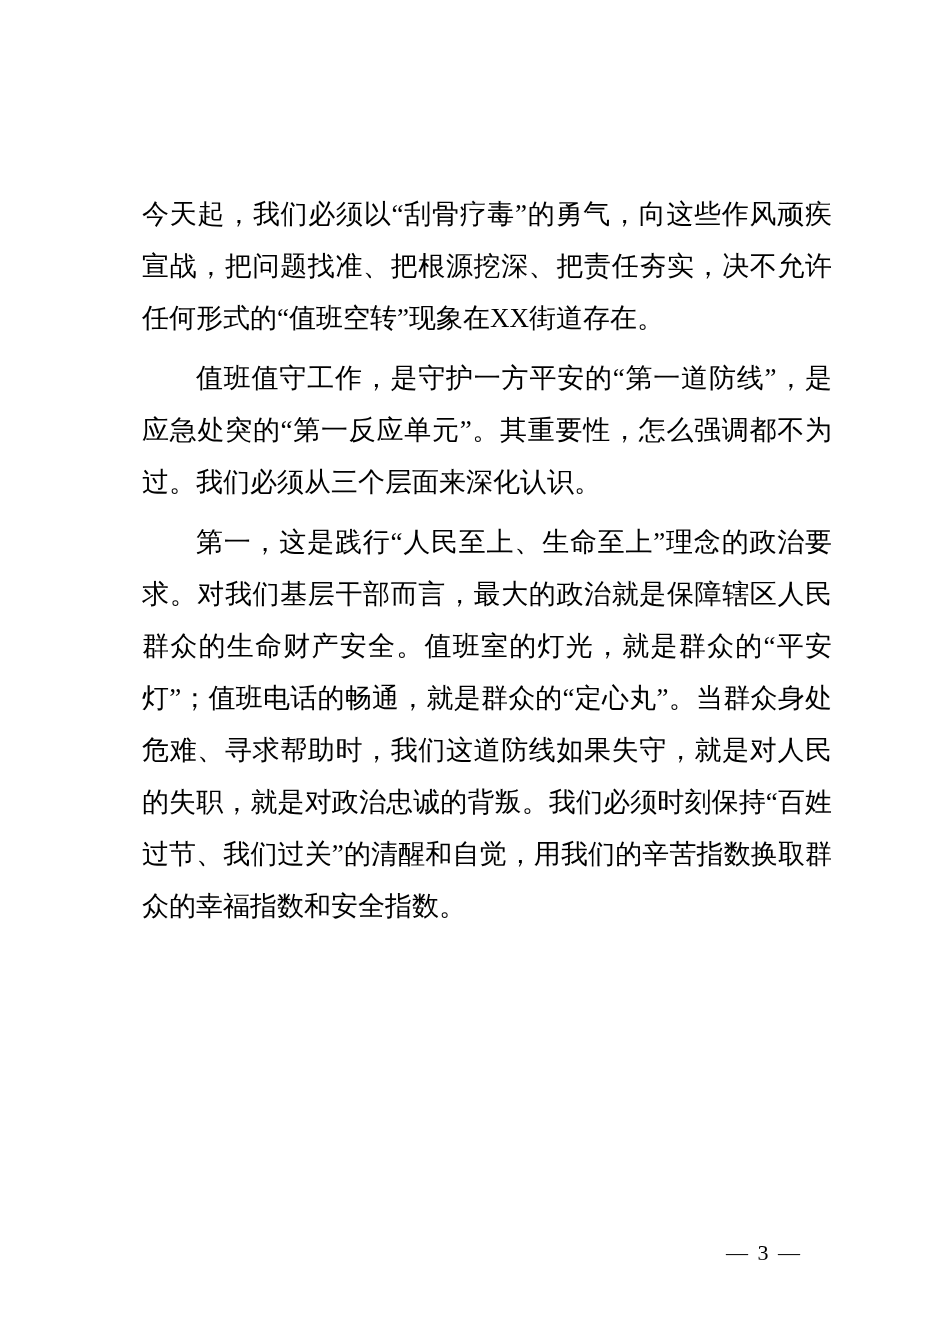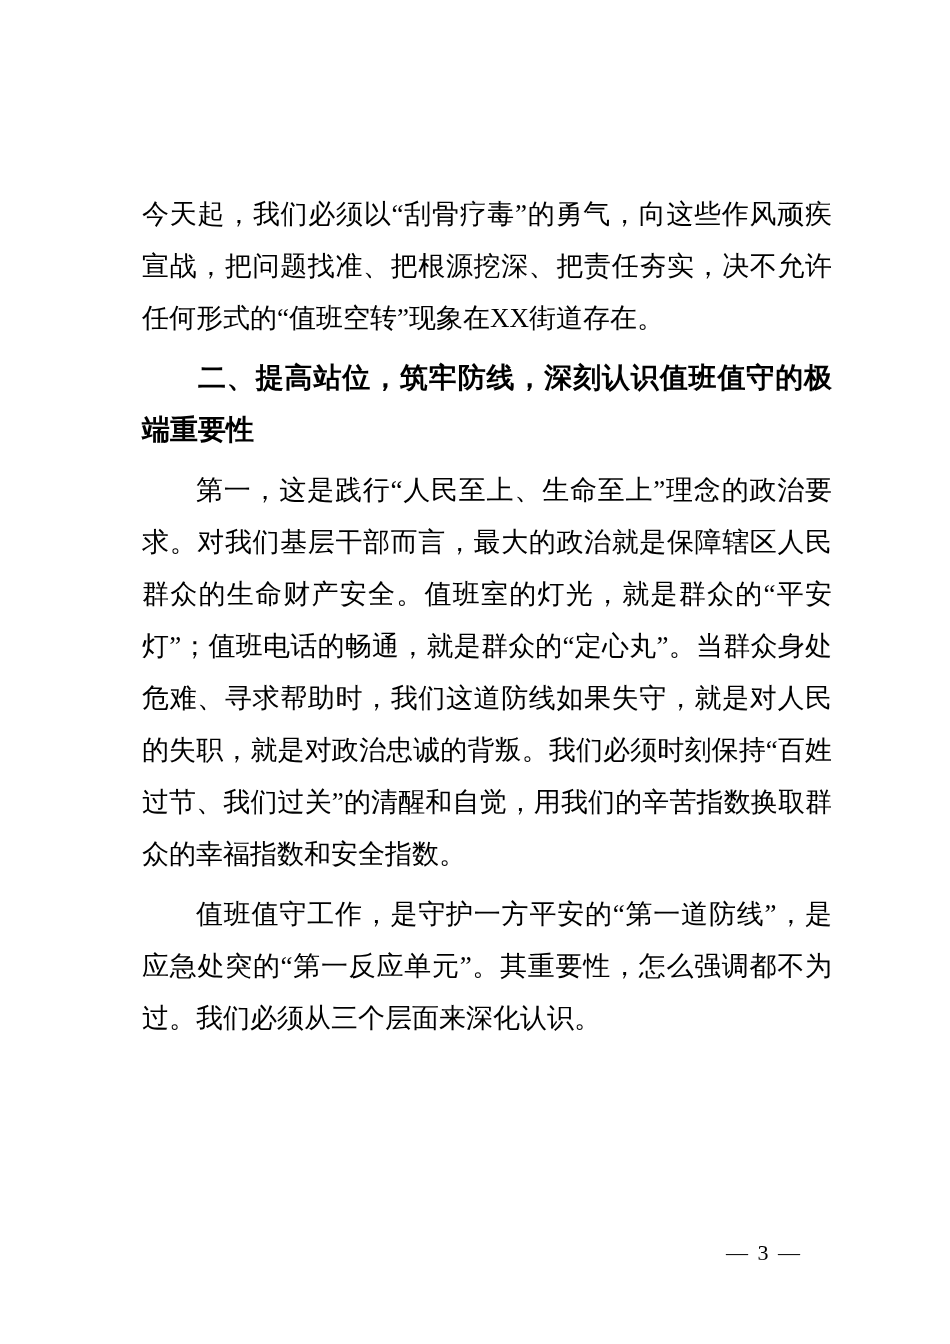--- a/index.html
+++ b/index.html
@@ -54,20 +54,19 @@
     letter-spacing: 2px;
     font-family: "Liberation Serif", serif;
   }
 </style>
 </head>
 <body>
 
 <div class="page">
   <div class="content">
     <p class="para no-indent">今天起，我们必须以“刮骨疗毒”的勇气，向这些作风顽疾宣战，把问题找准、把根源挖深、把责任夯实，决不允许任何形式的“值班空转”现象在XX街道存在。</p>
-    <h2 class="heading">二、提高站位，筑牢防线，深刻认识值班值守的极端重要性</h2>
+    <p class="para">值班值守工作，是守护一方平安的“第一道防线”，是应急处突的“第一反应单元”。其重要性，怎么强调都不为过。我们必须从三个层面来深化认识。</p>
     <p class="para">第一，这是践行“人民至上、生命至上”理念的政治要求。对我们基层干部而言，最大的政治就是保障辖区人民群众的生命财产安全。值班室的灯光，就是群众的“平安灯”；值班电话的畅通，就是群众的“定心丸”。当群众身处危难、寻求帮助时，我们这道防线如果失守，就是对人民的失职，就是对政治忠诚的背叛。我们必须时刻保持“百姓过节、我们过关”的清醒和自觉，用我们的辛苦指数换取群众的幸福指数和安全指数。</p>
-    <p class="para">值班值守工作，是守护一方平安的“第一道防线”，是应急处突的“第一反应单元”。其重要性，怎么强调都不为过。我们必须从三个层面来深化认识。</p>
   </div>
   <div class="footer">
     <span class="page-number">— 3 —</span>
   </div>
 </div>
 
 </body></html>

